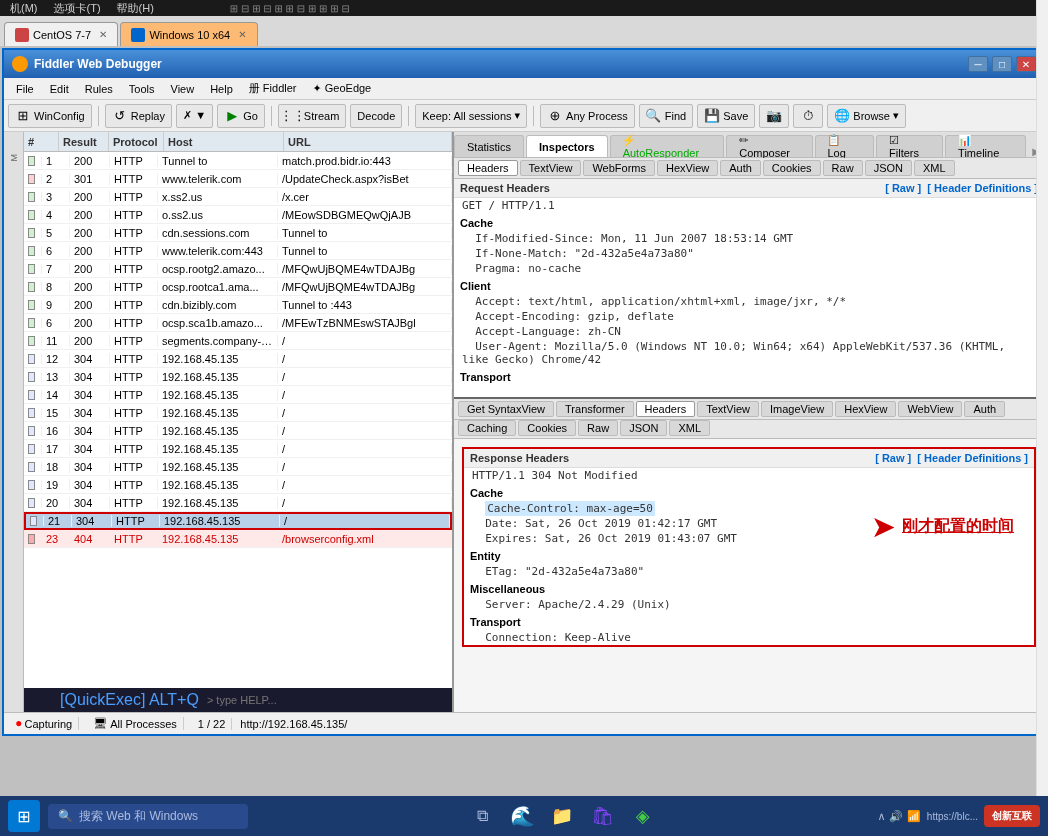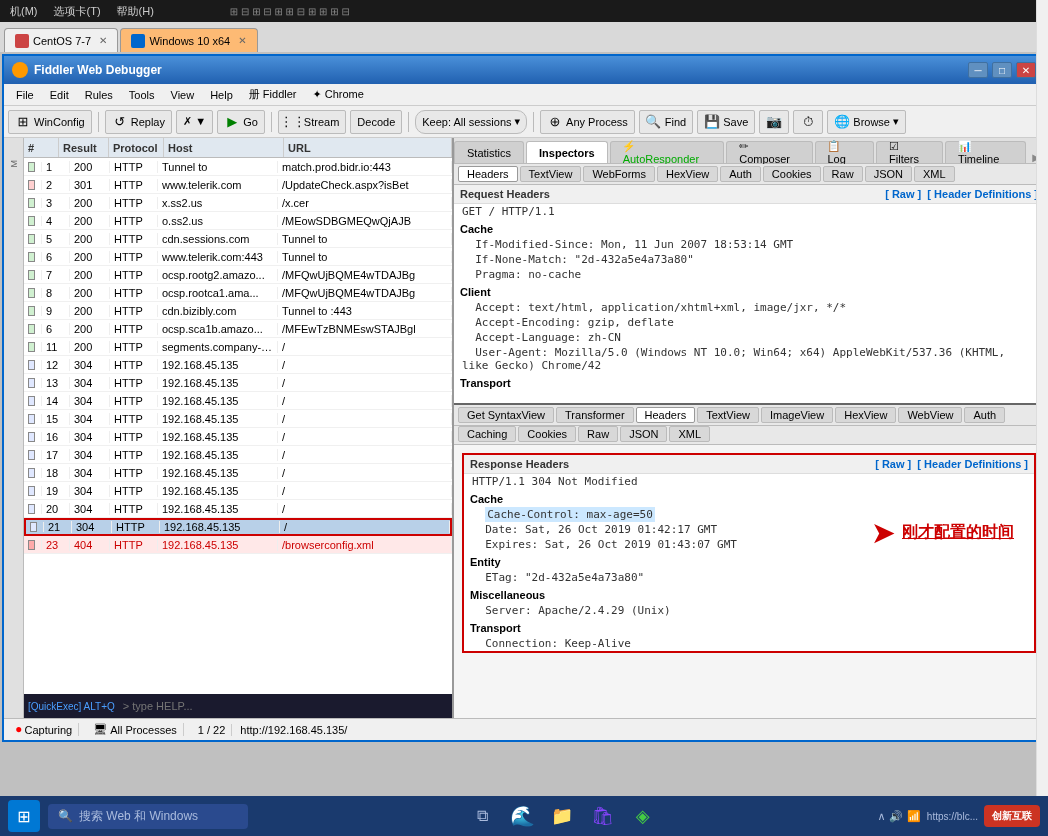--- a/index.html
+++ b/index.html
@@ -1,19 +1,19 @@
 <!DOCTYPE html>
 <html><head>
   <meta charset="utf-8">
   <style>
     * { box-sizing: border-box; margin: 0; padding: 0; }
     body { font-family: 'Segoe UI', Tahoma, Arial, sans-serif; font-size: 12px; background: #c0c0c0; overflow: hidden; width: 1048px; height: 836px; }
 
     
-    .top-taskbar { height: 22px; background: #1a1a1a; display: flex; align-items: center; padding: 0 4px; gap: 4px; }
+    .top-taskbar { height: 16px; background: #1a1a1a; display: flex; align-items: center; padding: 0 4px; gap: 4px; }
     .top-taskbar span { color: #ccc; font-size: 11px; padding: 0 6px; }
     
     
     .browser-tabs { display: flex; align-items: flex-end; background: #d9d9d9; height: 30px; padding: 0 4px; gap: 2px; padding-top: 4px; }
     .browser-tab { display: flex; align-items: center; padding: 2px 10px; background: #f0f0f0; border: 1px solid #999; border-bottom: none; border-radius: 4px 4px 0 0; font-size: 11px; gap: 4px; height: 24px; cursor: pointer; }
     .browser-tab.active { background: #fdba74; z-index: 1; }
     .browser-tab .tab-icon { width: 14px; height: 14px; background: #c00; border-radius: 2px; display: inline-block; }
     .browser-tab .tab-close { color: #666; font-size: 10px; cursor: pointer; margin-left: 4px; }
 
     
@@ -28,21 +28,21 @@
     .menu-bar { background: #f0f0f0; height: 22px; display: flex; align-items: center; padding: 0 4px; border-bottom: 1px solid #ccc; }
     .menu-item { padding: 2px 8px; font-size: 11px; cursor: pointer; color: #000; text-align: center; }
 
     
     .toolbar { background: #f0f0f0; height: 32px; display: flex; align-items: center; padding: 0 4px; gap: 4px; border-bottom: 1px solid #ccc; }
     .toolbar-btn { display: flex; align-items: center; gap: 3px; padding: 2px 6px; background: #e8e8e8; border: 1px solid #bbb; border-radius: 2px; font-size: 11px; cursor: pointer; height: 24px; }
     .toolbar-sep { width: 1px; height: 20px; background: #bbb; margin: 0 2px; }
     .toolbar-icon { width: 16px; height: 16px; display: inline-flex; align-items: center; justify-content: center; font-size: 13px; }
 
     
-    .keep-dropdown { display: flex; align-items: center; gap: 3px; padding: 2px 6px; border: 1px solid #bbb; background: #e8e8e8; border-radius: 10px; font-size: 11px; height: 24px; cursor: pointer; }
+    .keep-dropdown { display: flex; align-items: center; gap: 3px; padding: 2px 6px; border: 1px solid #bbb; background: #e8e8e8; border-radius: 2px; font-size: 11px; height: 24px; cursor: pointer; }
     
     
     .left-margin { width: 20px; background: #e0e0e0; border-right: 1px solid #ccc; }
 
     
     .sessions-panel { width: 430px; display: flex; flex-direction: column; border-right: 2px solid #999; }
     .sessions-header { display: flex; background: #e0e8f0; border-bottom: 1px solid #bbb; height: 20px; }
     .sessions-col { display: flex; align-items: center; padding: 0 4px; font-size: 11px; font-weight: bold; color: #333; border-right: 1px solid #ccc; cursor: pointer; }
     .col-hash { width: 35px; }
     .col-result { width: 50px; }
@@ -143,21 +143,21 @@
   </div>
 
   <div class="menu-bar">
     <span class="menu-item">File</span>
     <span class="menu-item">Edit</span>
     <span class="menu-item">Rules</span>
     <span class="menu-item">Tools</span>
     <span class="menu-item">View</span>
     <span class="menu-item">Help</span>
     <span class="menu-item">册 Fiddler</span>
-    <span class="menu-item">✦ Chrome</span>
+    <span class="menu-item">✦ GeoEdge</span>
   </div>
 
   <div class="toolbar">
     <div class="toolbar-btn">
       <span class="toolbar-icon">⊞</span>
       <span>WinConfig</span>
     </div>
     <div class="toolbar-sep"></div>
     <div class="toolbar-btn">
       <span class="toolbar-icon">↺</span>
@@ -444,21 +444,21 @@
             </div>
             <div class="cell" style="width: 28px; font-size: 11px;">23</div>
             <div class="cell" style="width: 40px; color: rgb(204, 0, 0);">404</div>
             <div class="cell" style="width: 48px;">HTTP</div>
             <div class="cell" style="width: 120px; overflow: hidden; text-overflow: ellipsis; white-space: nowrap;">192.168.45.135</div>
             <div class="cell" style="flex: 1 1 0%; overflow: hidden; text-overflow: ellipsis; white-space: nowrap; color: rgb(204, 0, 0);">/browserconfig.xml</div>
           </div>
         </div>
 
       <div class="quickexec-bar">
-        <span style="color:#4a9eff; font-size:10px; margin-right:8px;">[QuickExec] ALT+Q</span>
+        <span style="color:#4a9eff; font-size:16px; margin-right:8px;margin-left:32px;">[QuickExec] ALT+Q</span>
         <input class="quickexec-input" type="text" placeholder="&gt; type HELP..." style="">
       </div>
     </div>
 
     <div class="right-panel">
 
       <div class="top-tabs">
         <div class="tab-btn">
           <span>Statistics</span>
         </div>

